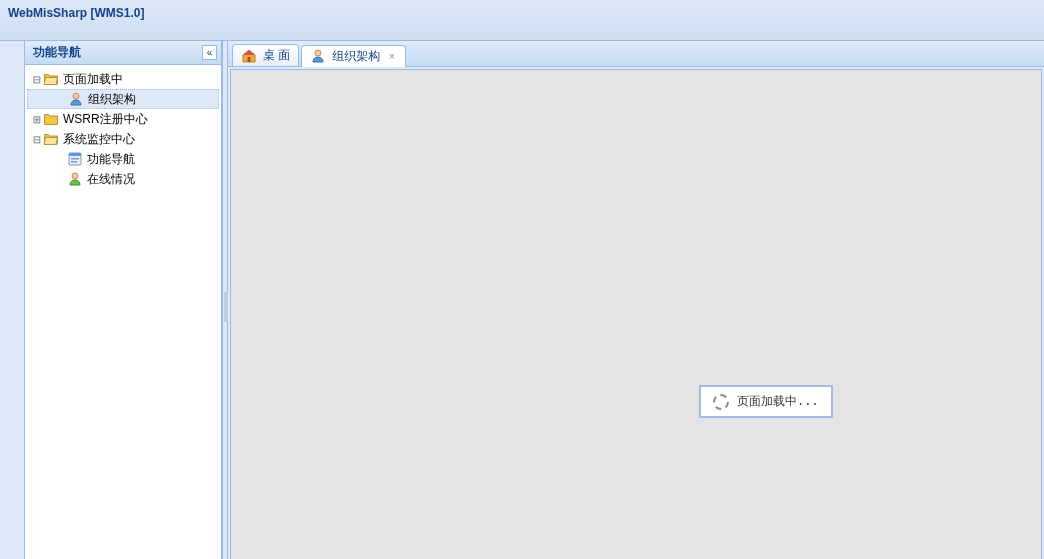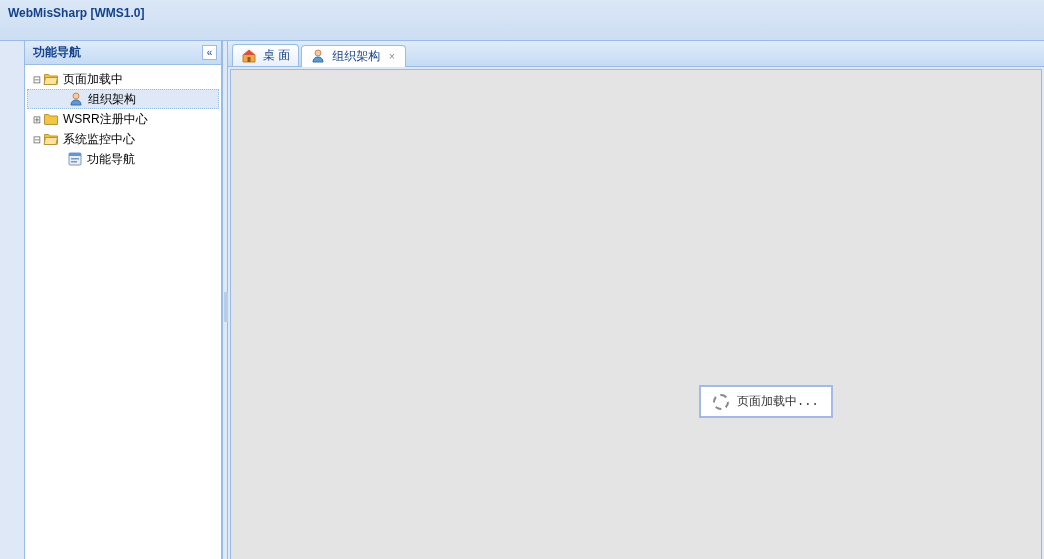--- a/index.html
+++ b/index.html
@@ -221,20 +221,30 @@
           <span class="icon">
             <svg width="16" height="16" viewBox="0 0 16 16">
               <rect x="2" y="2" width="12" height="12" rx="1" fill="#e8eef7" stroke="#7a99c2"></rect>
               <rect x="2" y="2" width="12" height="3" fill="#5b9bd5"></rect>
               <rect x="4" y="7" width="8" height="1.5" fill="#7a99c2"></rect>
               <rect x="4" y="10" width="6" height="1.5" fill="#7a99c2"></rect>
             </svg>
           </span>
           <span class="node-label">功能导航</span>
         </div>
+        <div class="tree-node child">
+          <span class="toggle empty">·</span>
+          <span class="icon">
+            <svg width="16" height="16" viewBox="0 0 16 16">
+              <circle cx="8" cy="5" r="3" fill="#f8c9a0" stroke="#c78b5b"></circle>
+              <path fill="#6cc24a" stroke="#3a8f2a" d="M3 14c0-3 2-5 5-5s5 2 5 5z"></path>
+            </svg>
+          </span>
+          <span class="node-label">在线情况</span>
+        </div>
       </div>
   </div>
 
   <div class="splitter"></div>
 
   <div class="content">
     <div class="tabbar" id="tabbar">
         <div class="tab">
           <span class="icon">
             <svg width="16" height="16" viewBox="0 0 16 16">

